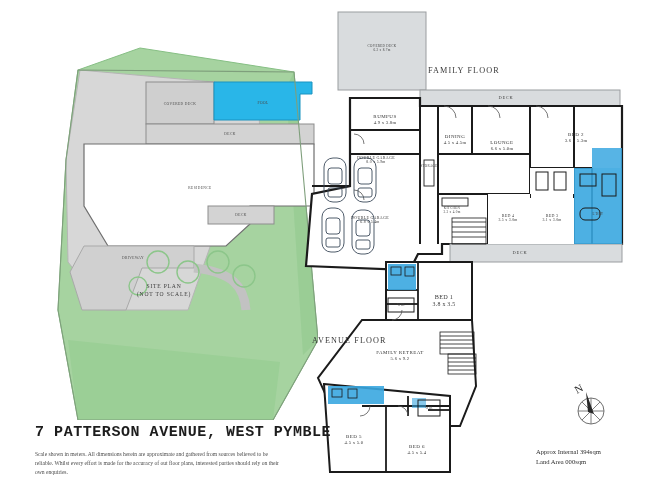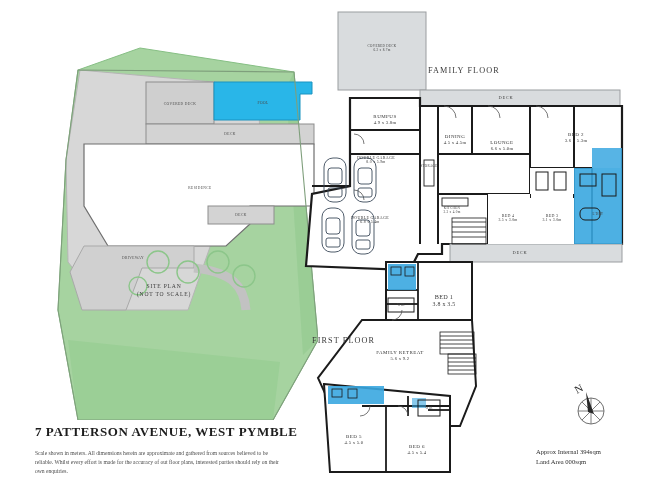--- a/index.html
+++ b/index.html
@@ -39,22 +39,22 @@
 
   .floor-title{position:absolute;font-size:8.2px;letter-spacing:1.1px;
        color:#3a3a3a;white-space:nowrap;}
 
   .siteplan-cap{position:absolute;text-align:center;font-size:5.6px;
        letter-spacing:.8px;line-height:1.5;color:#3a3a3a;
        transform:translateX(-50%);white-space:nowrap;}
 
   
   #footer-left{position:absolute;left:35px;top:424px;width:300px;}
-  #addr{font-size:13px;letter-spacing:.55px;color:#1d1d1d;margin:0 0 9px 0;
-        font-family:Liberation Serif, serif;}
+  #addr{font-size:15px;letter-spacing:.55px;color:#1d1d1d;margin:0 0 9px 0;
+        font-family:Liberation Mono, monospace;}
   #disclaimer{font-size:5.6px;line-height:1.62;color:#4c4c4c;width:250px;margin:0;}
 
   #footer-right{position:absolute;left:536px;top:447px;font-size:6.6px;
         line-height:1.55;color:#2e2e2e;}
 
   
   #compass{position:absolute;left:566px;top:380px;width:50px;height:50px;}
 </style>
 </head>
 <body>
@@ -308,21 +308,21 @@
         <path d="M148,100 H176 M148,104 H176 M148,108 H176 M148,112 H176"></path>
       </g>
 
       <g stroke="#555" stroke-width=".8" fill="none">
         <path d="M92,62 a10,10 0 0 0 10,-10"></path>
         <path d="M98,148 a10,10 0 0 1 10,10"></path>
         <path d="M70,148 a10,10 0 0 1 -10,10"></path>
       </g>
     </svg>
 
-    <div class="floor-title" style="left:12px;top:78px;">FIRST FLOOR</div>
+    <div class="floor-title" style="left:12px;top:78px;">AVENUE FLOOR</div>
 
     <div class="lbl lbl-room-lg" style="left:144px;top:42px;">
       <span class="nm">BED 1</span>
       <span class="dim">3.8 x 3.5</span>
     </div>
     <div class="lbl lbl-tiny" style="left:101px;top:47px;">
       <span class="nm">WIR</span>
     </div>
     <div class="lbl lbl-room" style="left:100px;top:98px;">
       <span class="nm">FAMILY RETREAT</span>

